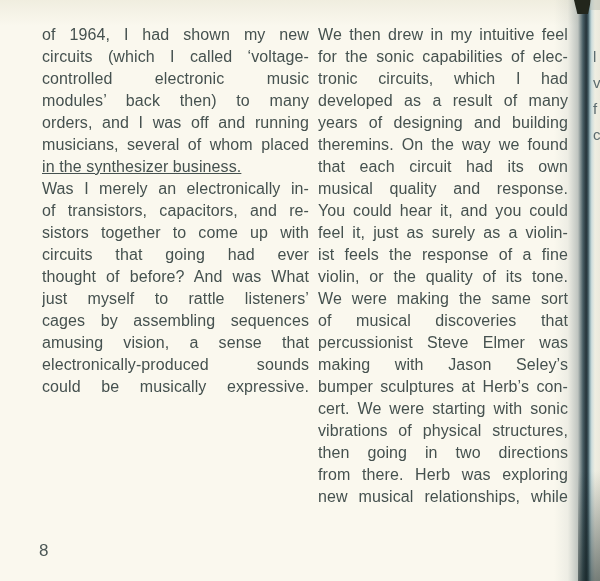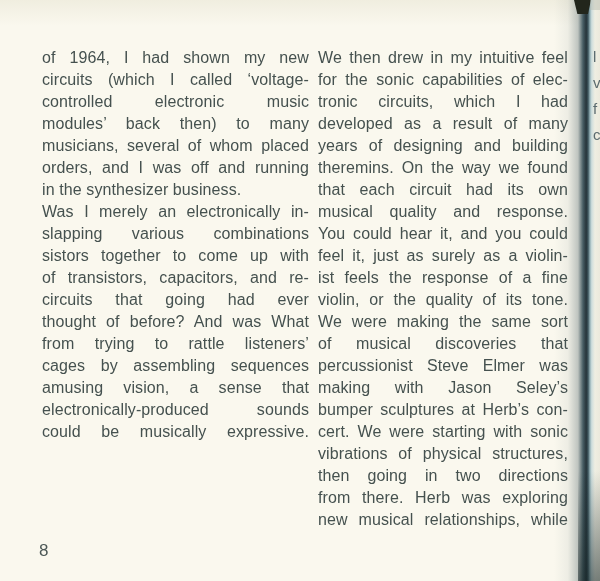--- a/index.html
+++ b/index.html
@@ -20,35 +20,35 @@
     background:var(--page-bg);
     overflow:hidden;
   }
   
   .scan::before{
     content:"";position:absolute;left:0;top:0;width:100%;height:26px;
     background:linear-gradient(to bottom,rgba(210,205,180,0.25),rgba(210,205,180,0));
     pointer-events:none;
   }
   .col{
-    position:absolute;top:47px;
+    position:absolute;top:24px;
     color:var(--text-color);
     font-size:16px;line-height:22px;
     letter-spacing:0.1px;
   }
   .col-left{left:42px;width:267px;}
   .col-right{left:318px;width:250px;}
   .line{
     height:22px;overflow:hidden;
     text-align:justify;
   }
   .line::after{
     content:"";display:inline-block;width:100%;height:0;
   }
-  .line.nojust{text-align:left;}
+  .line.nojust{text-align:left;text-decoration:underline;}
   .line.nojust::after{content:none;}
   .line.indent{text-indent:20px;}
   .pagenum{
     position:absolute;left:39px;top:541px;
     color:#4c5856;font-size:17px;
   }
   
   .gutter{
     position:absolute;top:0;right:0;width:46px;height:581px;
     background:linear-gradient(to right,
@@ -87,30 +87,29 @@
 </head>
 <body>
 
 <div class="scan">
 
   <div class="col col-left">
       <div class="line">of 1964, I had shown my new</div>
       <div class="line">circuits (which I called ‘voltage-</div>
       <div class="line">controlled electronic music</div>
       <div class="line">modules’ back then) to many</div>
+      <div class="line">orders, and I was off and running</div>
       <div class="line">musicians, several of whom placed</div>
-      <div class="line">orders, and I was off and running</div>
       <div class="line nojust">in the synthesizer business.</div>
       <div class="line">Was I merely an electronically in-</div>
-      <div class="line">slapping various combinations</div>
+      <div class="line">of transistors, capacitors, and re-</div>
       <div class="line">sistors together to come up with</div>
-      <div class="line">of transistors, capacitors, and re-</div>
       <div class="line">circuits that going had ever</div>
       <div class="line">thought of before? And was What</div>
-      <div class="line">from trying to rattle listeners’</div>
+      <div class="line">just myself to rattle listeners’</div>
       <div class="line">cages by assembling sequences</div>
       <div class="line">amusing vision, a sense that</div>
       <div class="line">electronically-produced sounds</div>
       <div class="line">could be musically expressive.</div>
     </div>
 
   <div class="col col-right">
       <div class="line">We then drew in my intuitive feel</div>
       <div class="line">for the sonic capabilities of elec-</div>
       <div class="line">tronic circuits, which I had</div>

